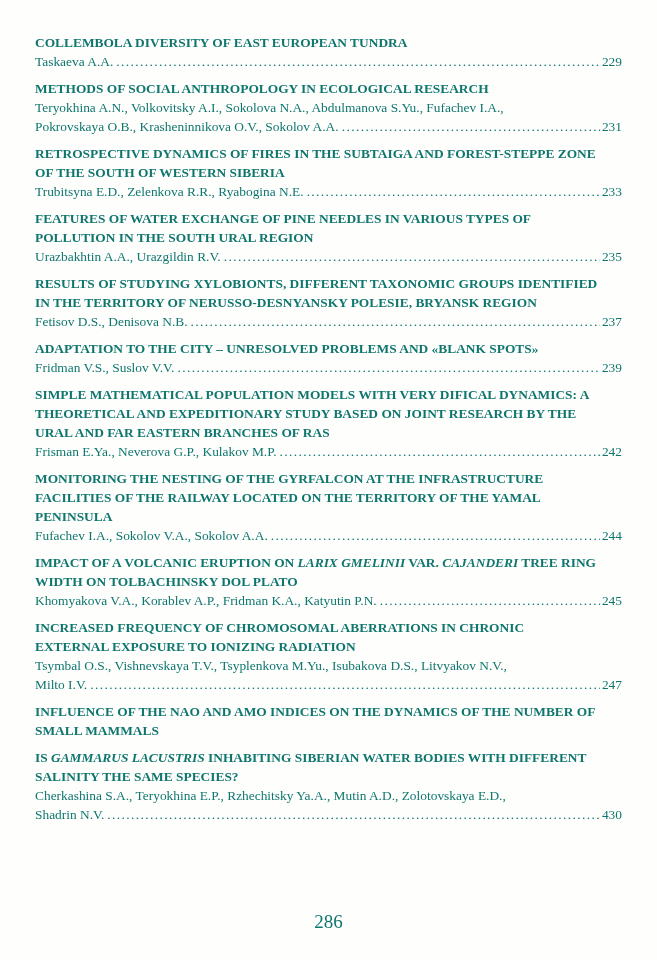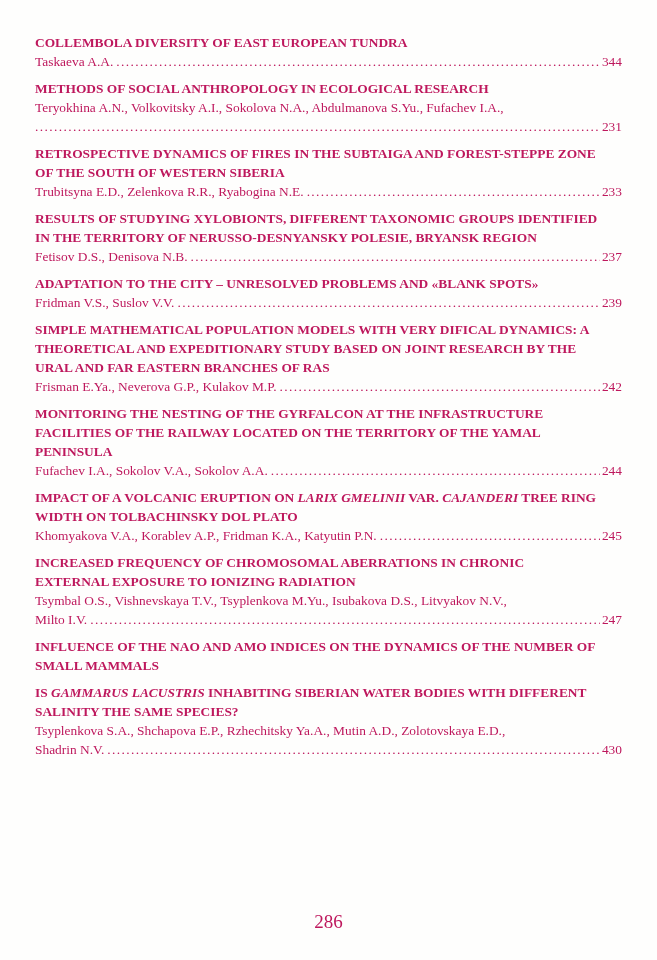--- a/index.html
+++ b/index.html
@@ -6,21 +6,21 @@
     margin: 0;
     padding: 0;
     background: #ffffff;
   }
   .page {
     position: relative;
     width: 657px;
     height: 960px;
     box-sizing: border-box;
     background: #fefefd;
-    color: #be185d;
+    color: #0f766e;
     font-family: "Liberation Serif", serif;
     padding: 33px 35px 0 35px;
     overflow: hidden;
   }
   .toc-entry {
     margin-bottom: 8px;
   }
   .title-line {
     font-weight: bold;
     font-size: 13.4px;
@@ -68,38 +68,48 @@
 </head>
 <body>
 
 <div class="page">
   <div id="entries">
       <div class="toc-entry">
         <div class="title-line"><span>COLLEMBOLA DIVERSITY OF EAST EUROPEAN TUNDRA</span></div>
         <div class="author-line last">
           <span class="author-text">Taskaeva A.A.</span>
           <span class="leader"></span>
-          <span class="entry-page">344</span>
+          <span class="entry-page">229</span>
         </div>
       </div>
       <div class="toc-entry">
         <div class="title-line"><span>METHODS OF SOCIAL ANTHROPOLOGY IN ECOLOGICAL RESEARCH</span></div>
         <div class="author-line"><span class="author-text">Teryokhina A.N., Volkovitsky A.I., Sokolova N.A., Abdulmanova S.Yu., Fufachev I.A.,</span></div>
         <div class="author-line last">
+          <span class="author-text">Pokrovskaya O.B., Krasheninnikova O.V., Sokolov A.A.</span>
           <span class="leader"></span>
           <span class="entry-page">231</span>
         </div>
       </div>
       <div class="toc-entry">
         <div class="title-line"><span>RETROSPECTIVE DYNAMICS OF FIRES IN THE SUBTAIGA AND FOREST-STEPPE ZONE</span></div>
         <div class="title-line"><span>OF THE SOUTH OF WESTERN SIBERIA</span></div>
         <div class="author-line last">
           <span class="author-text">Trubitsyna E.D., Zelenkova R.R., Ryabogina N.E.</span>
           <span class="leader"></span>
           <span class="entry-page">233</span>
+        </div>
+      </div>
+      <div class="toc-entry">
+        <div class="title-line"><span>FEATURES OF WATER EXCHANGE OF PINE NEEDLES IN VARIOUS TYPES OF</span></div>
+        <div class="title-line"><span>POLLUTION IN THE SOUTH URAL REGION</span></div>
+        <div class="author-line last">
+          <span class="author-text">Urazbakhtin A.A., Urazgildin R.V.</span>
+          <span class="leader"></span>
+          <span class="entry-page">235</span>
         </div>
       </div>
       <div class="toc-entry">
         <div class="title-line"><span>RESULTS OF STUDYING XYLOBIONTS, DIFFERENT TAXONOMIC GROUPS IDENTIFIED</span></div>
         <div class="title-line"><span>IN THE TERRITORY OF NERUSSO-DESNYANSKY POLESIE, BRYANSK REGION</span></div>
         <div class="author-line last">
           <span class="author-text">Fetisov D.S., Denisova N.B.</span>
           <span class="leader"></span>
           <span class="entry-page">237</span>
         </div>
@@ -151,21 +161,21 @@
           <span class="entry-page">247</span>
         </div>
       </div>
       <div class="toc-entry">
         <div class="title-line"><span>INFLUENCE OF THE NAO AND AMO INDICES ON THE DYNAMICS OF THE NUMBER OF</span></div>
         <div class="title-line"><span>SMALL MAMMALS</span></div>
       </div>
       <div class="toc-entry">
         <div class="title-line"><span>IS </span><span class="italic">GAMMARUS LACUSTRIS</span><span> INHABITING SIBERIAN WATER BODIES WITH DIFFERENT</span></div>
         <div class="title-line"><span>SALINITY THE SAME SPECIES?</span></div>
-        <div class="author-line"><span class="author-text">Tsyplenkova S.A., Shchapova E.P., Rzhechitsky Ya.A., Mutin A.D., Zolotovskaya E.D.,</span></div>
+        <div class="author-line"><span class="author-text">Cherkashina S.A., Teryokhina E.P., Rzhechitsky Ya.A., Mutin A.D., Zolotovskaya E.D.,</span></div>
         <div class="author-line last">
           <span class="author-text">Shadrin N.V.</span>
           <span class="leader"></span>
           <span class="entry-page">430</span>
         </div>
       </div>
     </div>
   <div class="footer-page-number">286</div>
 </div>
 

